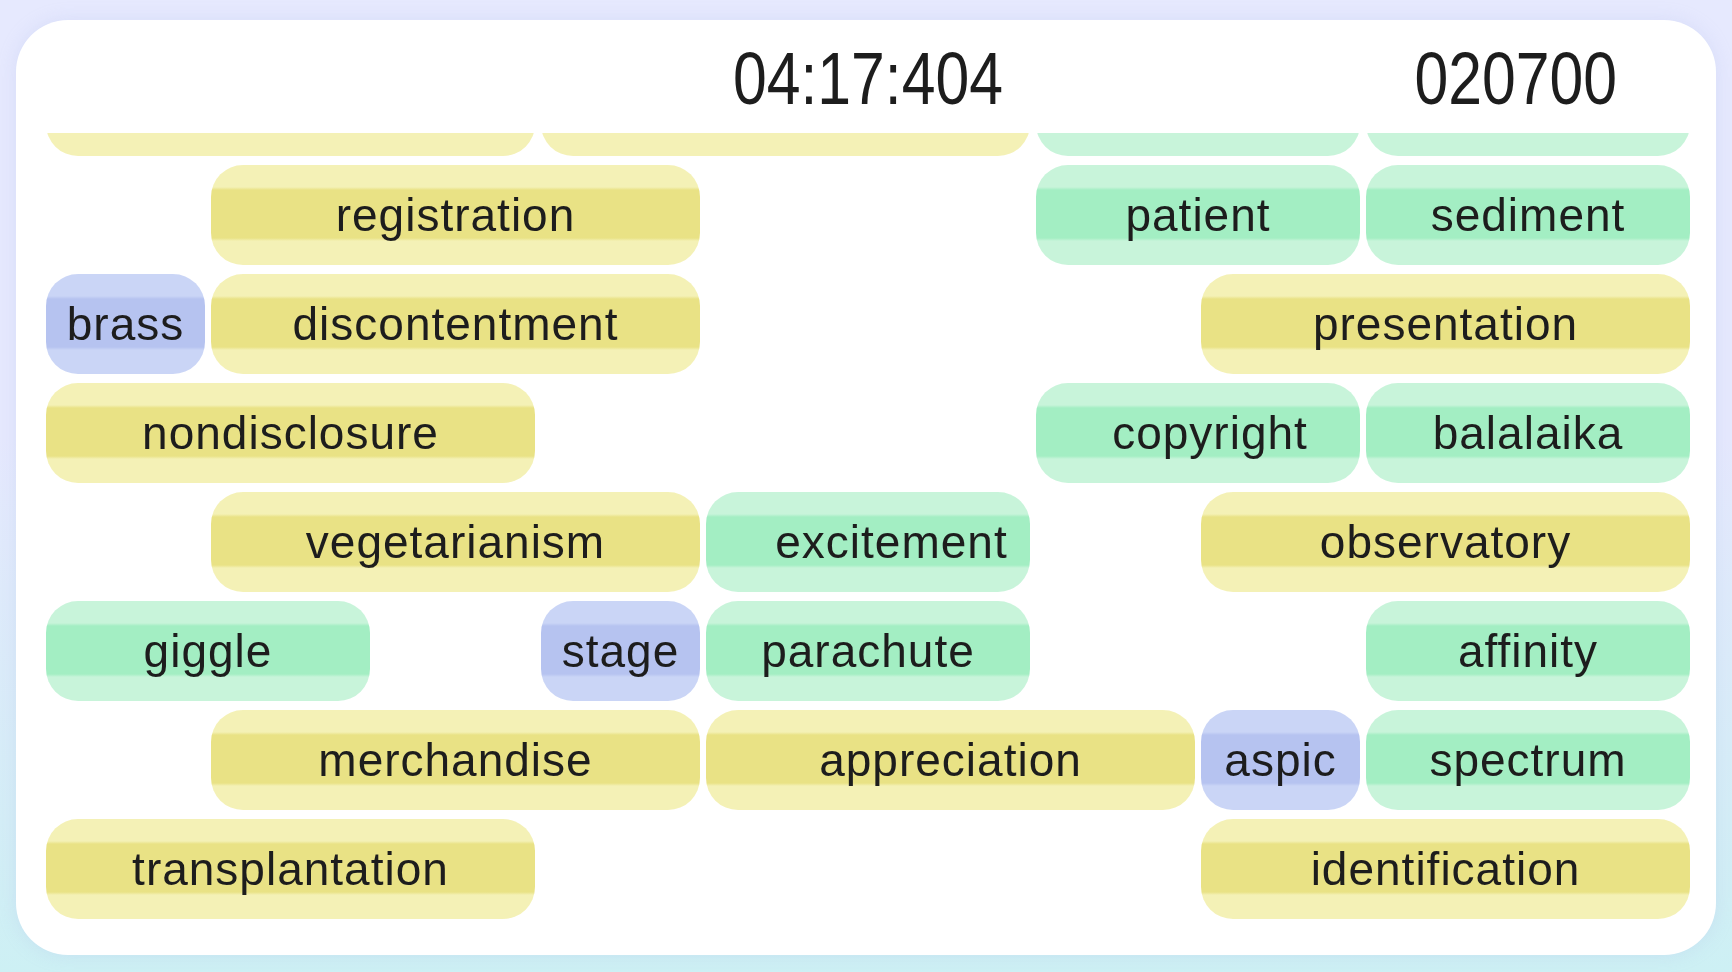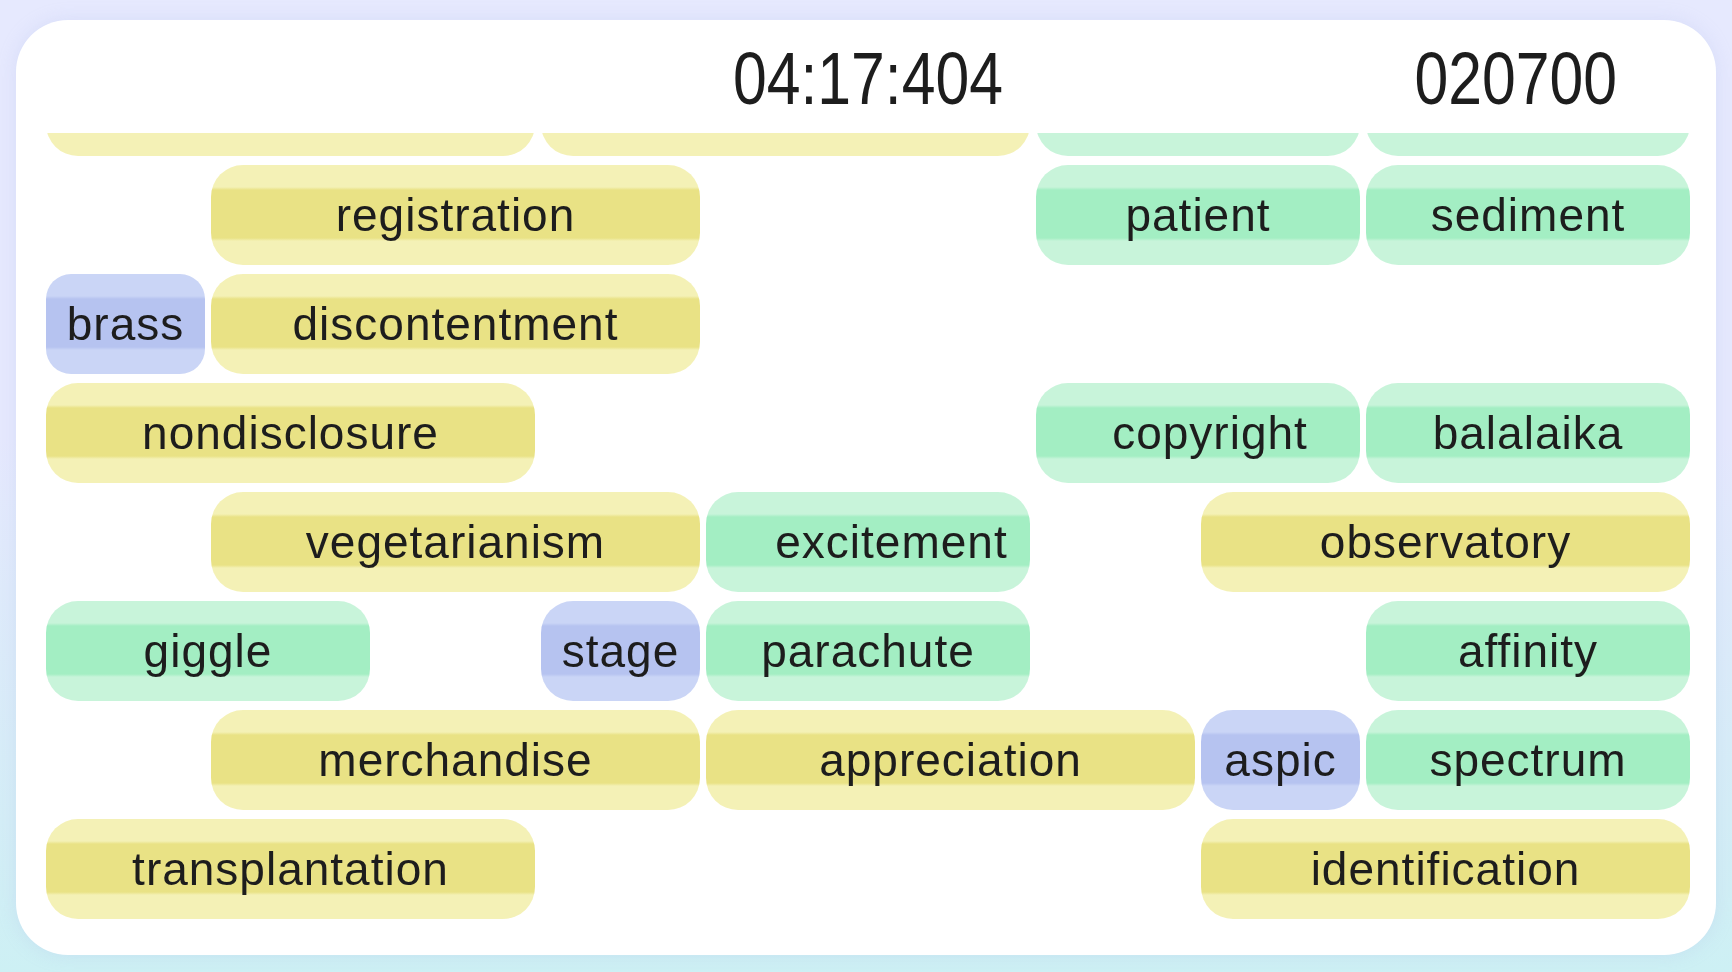--- a/index.html
+++ b/index.html
@@ -103,25 +103,28 @@
       </div>
       <div class="pill" style="grid-area: 2 / 2 / auto / span 3; background: linear-gradient(rgb(244, 241, 182) 0%, rgb(244, 241, 182) 22%, rgb(233, 226, 133) 25%, rgb(233, 226, 133) 73%, rgb(244, 241, 182) 76%, rgb(244, 241, 182) 100%);">
         <span>registration</span>
       </div>
       <div class="pill" style="grid-area: 2 / 7 / auto / span 2; background: linear-gradient(rgb(200, 244, 218) 0%, rgb(200, 244, 218) 22%, rgb(163, 238, 195) 25%, rgb(163, 238, 195) 73%, rgb(200, 244, 218) 76%, rgb(200, 244, 218) 100%);">
         <span>patient</span>
       </div>
       <div class="pill" style="grid-area: 2 / 9 / auto / span 2; background: linear-gradient(rgb(200, 244, 218) 0%, rgb(200, 244, 218) 22%, rgb(163, 238, 195) 25%, rgb(163, 238, 195) 73%, rgb(200, 244, 218) 76%, rgb(200, 244, 218) 100%);">
         <span>sediment</span>
       </div>
-      <div class="pill" style="grid-area: 3 / 1 / auto / span 1; background: linear-gradient(rgb(202, 213, 246) 0%, rgb(202, 213, 246) 22%, rgb(182, 195, 240) 25%, rgb(182, 195, 240) 73%, rgb(202, 213, 246) 76%, rgb(202, 213, 246) 100%); border-radius: 25px;">
+      <div class="pill" style="grid-area: 3 / 1 / auto / span 1; background: linear-gradient(rgb(202, 213, 246) 0%, rgb(202, 213, 246) 22%, rgb(182, 195, 240) 25%, rgb(182, 195, 240) 73%, rgb(202, 213, 246) 76%, rgb(202, 213, 246) 100%);">
         <span>brass</span>
       </div>
       <div class="pill" style="grid-area: 3 / 2 / auto / span 3; background: linear-gradient(rgb(244, 241, 182) 0%, rgb(244, 241, 182) 22%, rgb(233, 226, 133) 25%, rgb(233, 226, 133) 73%, rgb(244, 241, 182) 76%, rgb(244, 241, 182) 100%);">
         <span>discontentment</span>
+      </div>
+      <div class="pill" style="grid-area: 3 / 8 / auto / span 3; background: linear-gradient(rgb(244, 241, 182) 0%, rgb(244, 241, 182) 22%, rgb(233, 226, 133) 25%, rgb(233, 226, 133) 73%, rgb(244, 241, 182) 76%, rgb(244, 241, 182) 100%);">
+        <span>presentation</span>
       </div>
       <div class="pill" style="grid-area: 4 / 1 / auto / span 3; background: linear-gradient(rgb(244, 241, 182) 0%, rgb(244, 241, 182) 22%, rgb(233, 226, 133) 25%, rgb(233, 226, 133) 73%, rgb(244, 241, 182) 76%, rgb(244, 241, 182) 100%); justify-content: center;">
         <span>nondisclosure</span>
       </div>
       <div class="pill" style="grid-area: 4 / 7 / auto / span 2; background: linear-gradient(rgb(200, 244, 218) 0%, rgb(200, 244, 218) 22%, rgb(163, 238, 195) 25%, rgb(163, 238, 195) 73%, rgb(200, 244, 218) 76%, rgb(200, 244, 218) 100%); padding-left: 24px;">
         <span>copyright</span>
       </div>
       <div class="pill" style="grid-area: 4 / 9 / auto / span 2; background: linear-gradient(rgb(200, 244, 218) 0%, rgb(200, 244, 218) 22%, rgb(163, 238, 195) 25%, rgb(163, 238, 195) 73%, rgb(200, 244, 218) 76%, rgb(200, 244, 218) 100%); justify-content: center;">
         <span>balalaika</span>
       </div>

